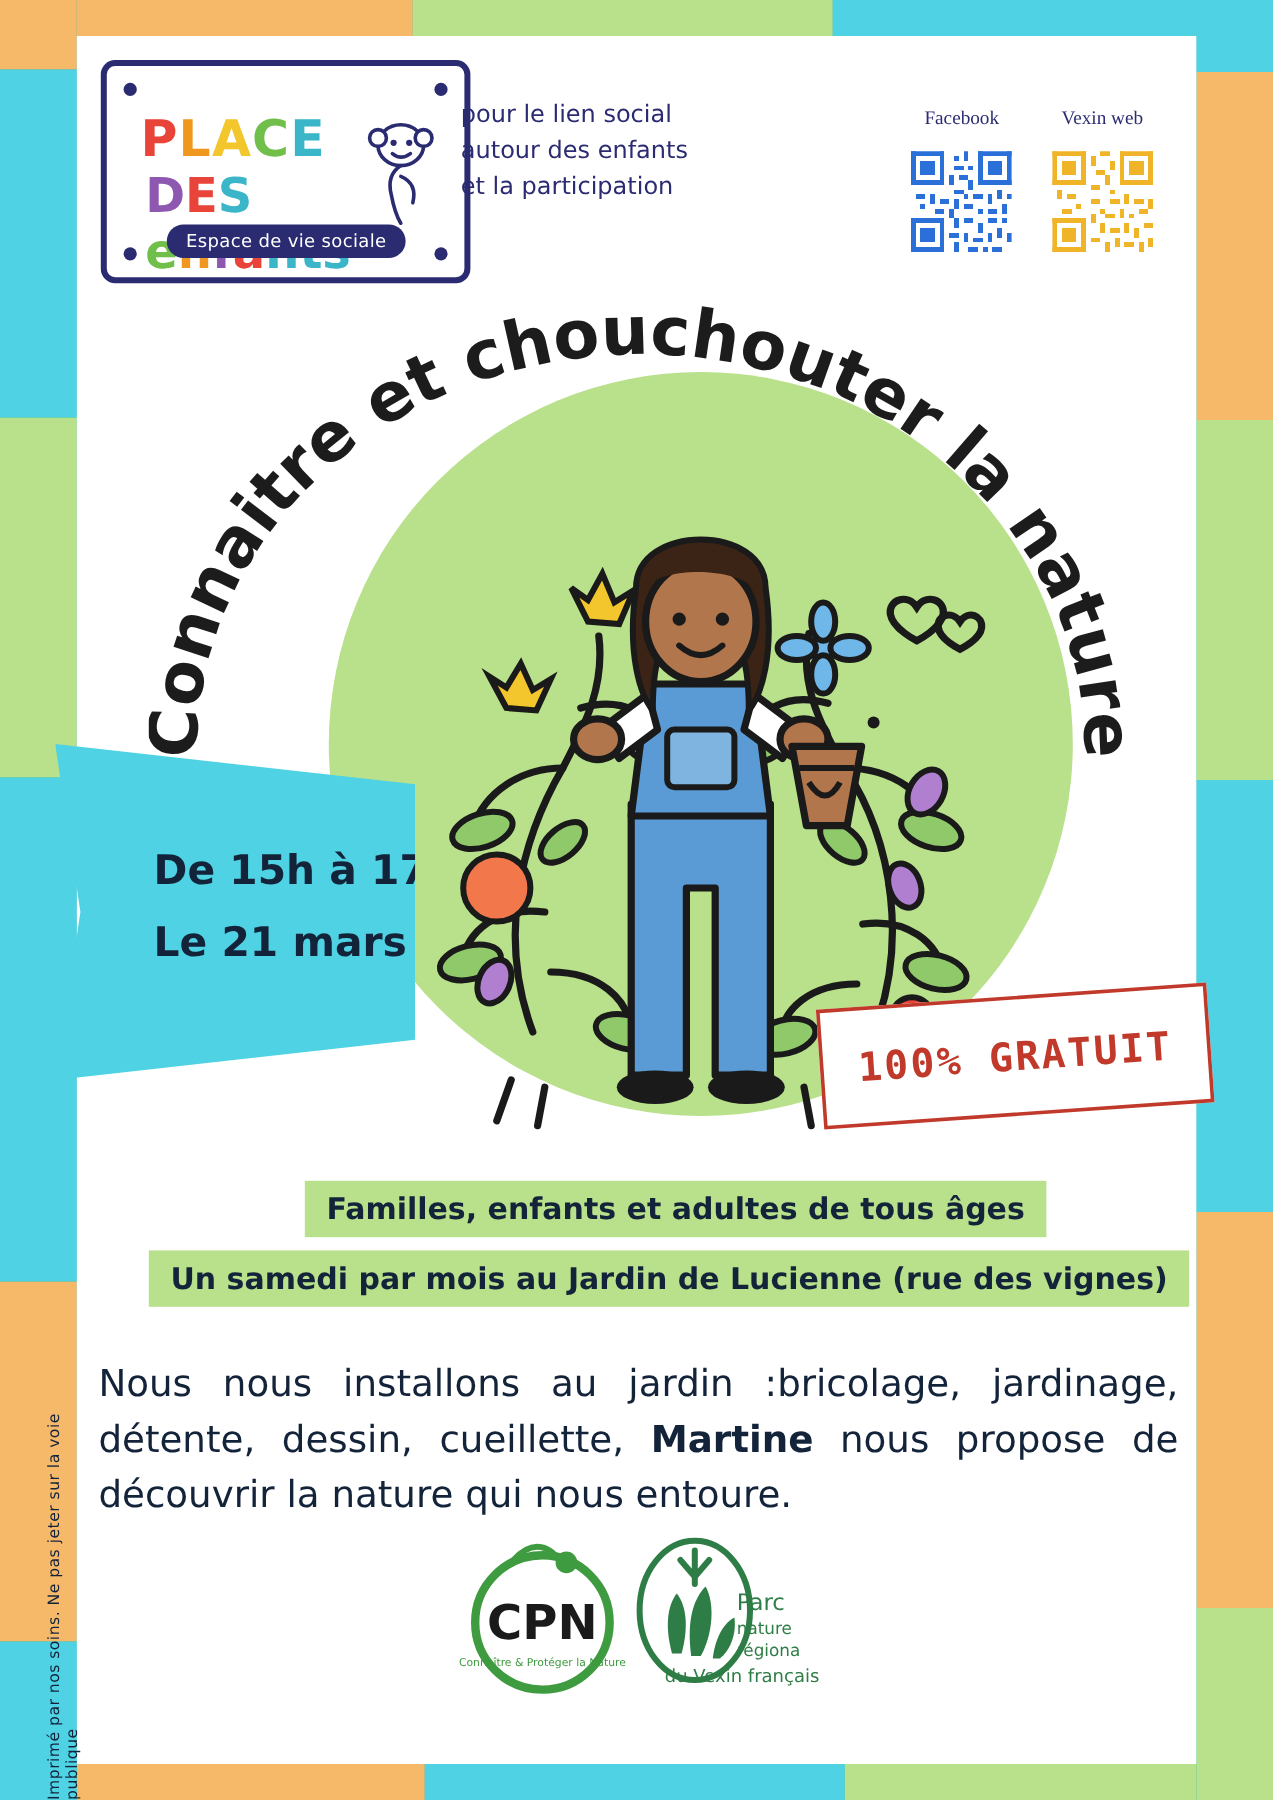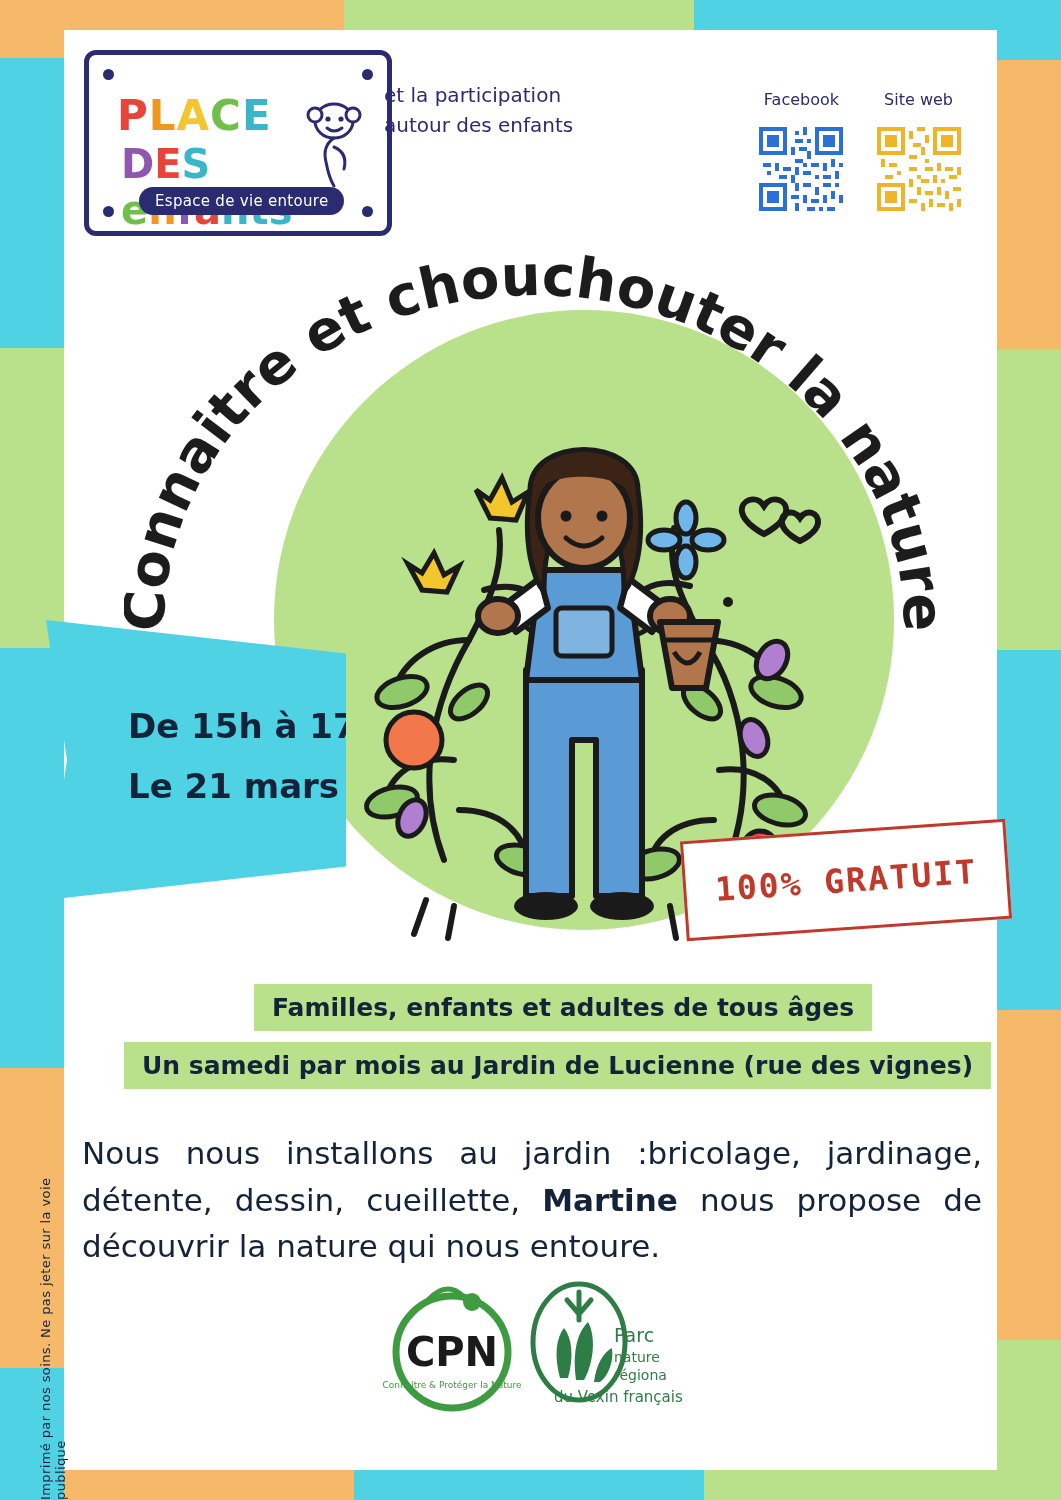--- a/index.html
+++ b/index.html
@@ -124,20 +124,21 @@
   .qr-col {
     display: inline-block;
     width: 100px;
     vertical-align: top;
     margin: 0 6px;
   }
   .qr-label {
     color: #2b2b72;
     font-size: 16px;
     margin-bottom: 18px;
+    font-family: Liberation Serif, serif;
   }
   .qr-img { width: 84px; height: 84px; display: block; margin: 0 auto; }
   .phone {
     margin-top: 12px;
     color: #2b2b72;
     font-size: 25px;
     letter-spacing: 1px;
   }
 
   
@@ -302,37 +303,38 @@
       <span class="logo-dot bl"></span>
       <span class="logo-dot br"></span>
 
       <div class="logo-place">
         <span class="l1">P</span><span class="l2">L</span><span class="l3">A</span><span class="l4">C</span><span class="l5">E</span>
       </div>
       <div class="logo-des">
         <span class="d1">D</span><span class="d2">E</span><span class="d3">S</span>
         <span class="d4"> e</span><span class="d5">n</span><span class="d6">f</span><span class="d7">a</span><span class="d8">nts</span>
       </div>
-      <div class="logo-evs">Espace de vie entoure</div>
+      <div class="logo-evs">Espace de vie sociale</div>
 
       <svg class="logo-monkey" viewBox="0 0 62 92">
         <ellipse cx="31" cy="24" rx="19" ry="17" fill="#fff" stroke="#2b2b72" stroke-width="3"></ellipse>
         <circle cx="12" cy="18" r="7" fill="#fff" stroke="#2b2b72" stroke-width="3"></circle>
         <circle cx="50" cy="18" r="7" fill="#fff" stroke="#2b2b72" stroke-width="3"></circle>
         <circle cx="25" cy="22" r="2.6" fill="#2b2b72"></circle>
         <circle cx="38" cy="22" r="2.6" fill="#2b2b72"></circle>
         <path d="M24 31 q7 6 15 0" stroke="#2b2b72" stroke-width="3" fill="none" stroke-linecap="round"></path>
         <path d="M31 41 q-12 8 -8 24 q3 16 8 24" stroke="#2b2b72" stroke-width="3" fill="none" stroke-linecap="round"></path>
         <path d="M31 50 q14 6 10 22" stroke="#2b2b72" stroke-width="3" fill="none" stroke-linecap="round"></path>
       </svg>
     </div>
 
     <div class="tagline">
+      <div>pour le lien social</div>
+      <div>autour des enfants</div>
       <div>et la participation</div>
-      <div>autour des enfants</div>
     </div>
 
     <div class="qr-wrap">
       <div class="qr-col">
         <div class="qr-label">Facebook</div>
         <svg class="qr-img" viewBox="0 0 21 21" shape-rendering="crispEdges">
           <rect width="21" height="21" fill="#ffffff"></rect>
           <g fill="#2b6fd8">
             <rect x="0" y="0" width="7" height="1"></rect>
               <rect x="0" y="0" width="1" height="7"></rect>
@@ -385,21 +387,21 @@
               <rect x="18" y="16" width="1" height="2"></rect>
             <rect x="20" y="17" width="1" height="2"></rect>
               <rect x="9" y="19" width="1" height="2"></rect>
             <rect x="12" y="20" width="2" height="1"></rect>
               <rect x="15" y="20" width="1" height="1"></rect>
             <rect x="17" y="20" width="2" height="1"></rect>
           </g>
         </svg>
       </div>
       <div class="qr-col">
-        <div class="qr-label">Site web</div>
+        <div class="qr-label">Vexin web</div>
         <svg class="qr-img" viewBox="0 0 21 21" shape-rendering="crispEdges">
           <rect width="21" height="21" fill="#ffffff"></rect>
           <g fill="#f0b429">
             <rect x="0" y="0" width="7" height="1"></rect>
               <rect x="0" y="0" width="1" height="7"></rect>
             <rect x="6" y="0" width="1" height="7"></rect>
               <rect x="0" y="6" width="7" height="1"></rect>
             <rect x="2" y="2" width="3" height="3"></rect>
             <rect x="14" y="0" width="7" height="1"></rect>
               <rect x="14" y="0" width="1" height="7"></rect>

